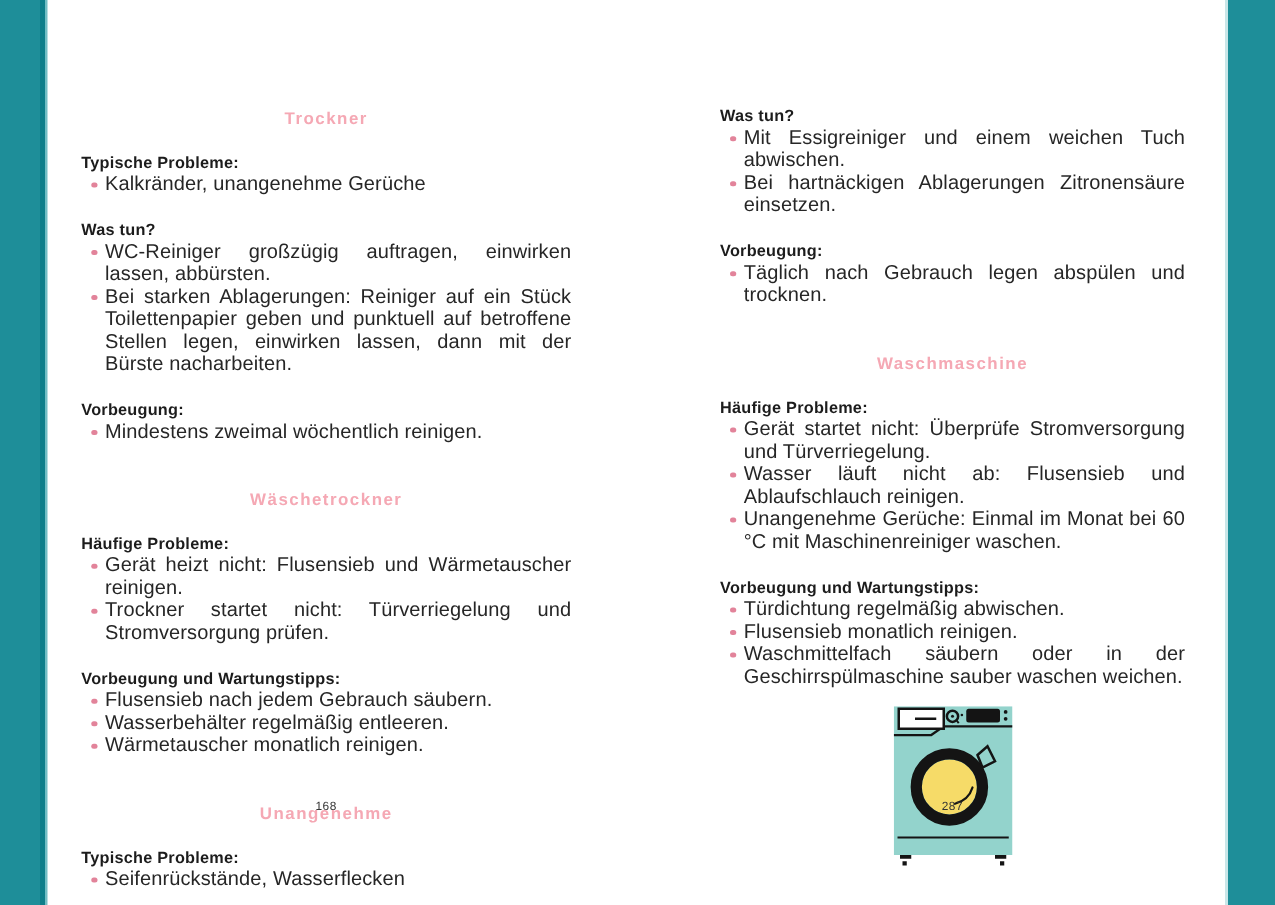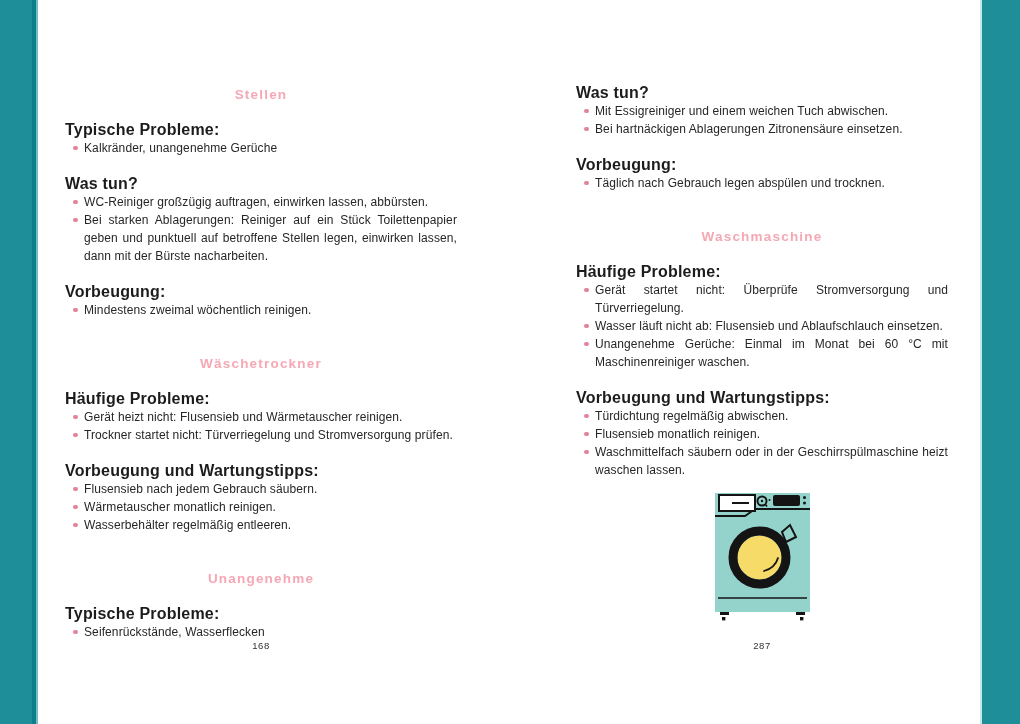--- a/index.html
+++ b/index.html
@@ -25,27 +25,27 @@
   .page{position:absolute;top:0;height:724px;}
   .page-left{left:65px;width:392px;}
   .page-right{left:576px;width:372px;}
   .heading{
     font-size:13.5px;font-weight:bold;color:#f5a8b4;
     text-align:center;letter-spacing:1.2px;
     margin:36px 0 16px;line-height:17px;
   }
   .heading.first{margin-top:86px;}
   .label{
-    font-weight:bold;font-size:16px;line-height:18px;
+    font-weight:bold;font-size:13px;line-height:18px;
     margin:18px 0 0;color:#1c1c1c;letter-spacing:.2px;
   }
   .label.first{margin-top:84px;}
   ul.list{margin:0;padding:0 0 0 19px;list-style:none;}
   ul.list li{
-    position:relative;font-size:12px;line-height:18px;
+    position:relative;font-size:16px;line-height:18px;
     text-align:justify;hyphens:auto;letter-spacing:.1px;color:#262626;
   }
   ul.list li::before{
     content:'';position:absolute;left:-11px;top:6.5px;
     width:4.6px;height:4.6px;border-radius:50%;background:#e2839a;
   }
   .page-number{
     position:absolute;top:640px;left:0;width:100%;
     text-align:center;font-size:9.5px;color:#333;letter-spacing:.5px;
   }
@@ -54,21 +54,21 @@
 </style>
 </head>
 <body>
 
 <div class="canvas">
   <div class="strip strip-left"></div>
   <div class="strip strip-right"></div>
 
   <div class="page page-left">
 
-    <h2 class="heading first">Stellen</h2>
+    <h2 class="heading first">Trockner</h2>
 
     <p class="label">Typische Probleme:</p>
     <ul class="list">
       <li>Kalkränder, unangenehme Gerüche</li>
     </ul>
 
     <p class="label">Was tun?</p>
     <ul class="list">
       <li>WC-Reiniger großzügig auftragen, einwirken lassen, abbürsten.</li>
       <li>Bei starken Ablagerungen: Reiniger auf ein Stück Toilettenpapier geben und punktuell auf betroffene Stellen legen, einwirken lassen, dann mit der Bürste nacharbeiten.</li>
@@ -83,22 +83,22 @@
 
     <p class="label">Häufige Probleme:</p>
     <ul class="list">
       <li>Gerät heizt nicht: Flusensieb und Wärmetauscher reinigen.</li>
       <li>Trockner startet nicht: Türverriegelung und Stromversorgung prüfen.</li>
     </ul>
 
     <p class="label">Vorbeugung und Wartungstipps:</p>
     <ul class="list">
       <li>Flusensieb nach jedem Gebrauch säubern.</li>
+      <li>Wasserbehälter regelmäßig entleeren.</li>
       <li>Wärmetauscher monatlich reinigen.</li>
-      <li>Wasserbehälter regelmäßig entleeren.</li>
     </ul>
 
     <h2 class="heading">Unangenehme</h2>
 
     <p class="label">Typische Probleme:</p>
     <ul class="list">
       <li>Seifenrückstände, Wasserflecken</li>
     </ul>
 
     <div class="page-number">168</div>
@@ -115,29 +115,29 @@
     <p class="label">Vorbeugung:</p>
     <ul class="list">
       <li>Täglich nach Gebrauch legen abspülen und trocknen.</li>
     </ul>
 
     <h2 class="heading">Waschmaschine</h2>
 
     <p class="label">Häufige Probleme:</p>
     <ul class="list">
       <li>Gerät startet nicht: Überprüfe Stromversorgung und Türverriegelung.</li>
-      <li>Wasser läuft nicht ab: Flusensieb und Ablaufschlauch einsetzen.</li>
+      <li>Wasser läuft nicht ab: Flusensieb und Ablaufschlauch reinigen.</li>
       <li>Unangenehme Gerüche: Einmal im Monat bei 60 °C mit Maschinenreiniger waschen.</li>
     </ul>
 
     <p class="label">Vorbeugung und Wartungstipps:</p>
     <ul class="list">
       <li>Türdichtung regelmäßig abwischen.</li>
       <li>Flusensieb monatlich reinigen.</li>
-      <li>Waschmittelfach säubern oder in der Geschirrspülmaschine heizt waschen lassen.</li>
+      <li>Waschmittelfach säubern oder in der Geschirrspülmaschine sauber waschen weichen.</li>
     </ul>
 
     <div class="illustration-wrap">
       <svg width="95" height="131" viewBox="0 0 95 131">
 
         <rect x="0" y="0" width="95" height="119" fill="#93d3cc"></rect>
 
         <path d="M0,23 L30,23 L40,16 L95,16" fill="none" stroke="#141414" stroke-width="1.8"></path>
 
         <rect x="4" y="2" width="36" height="16" fill="#ffffff" stroke="#141414" stroke-width="2"></rect>

